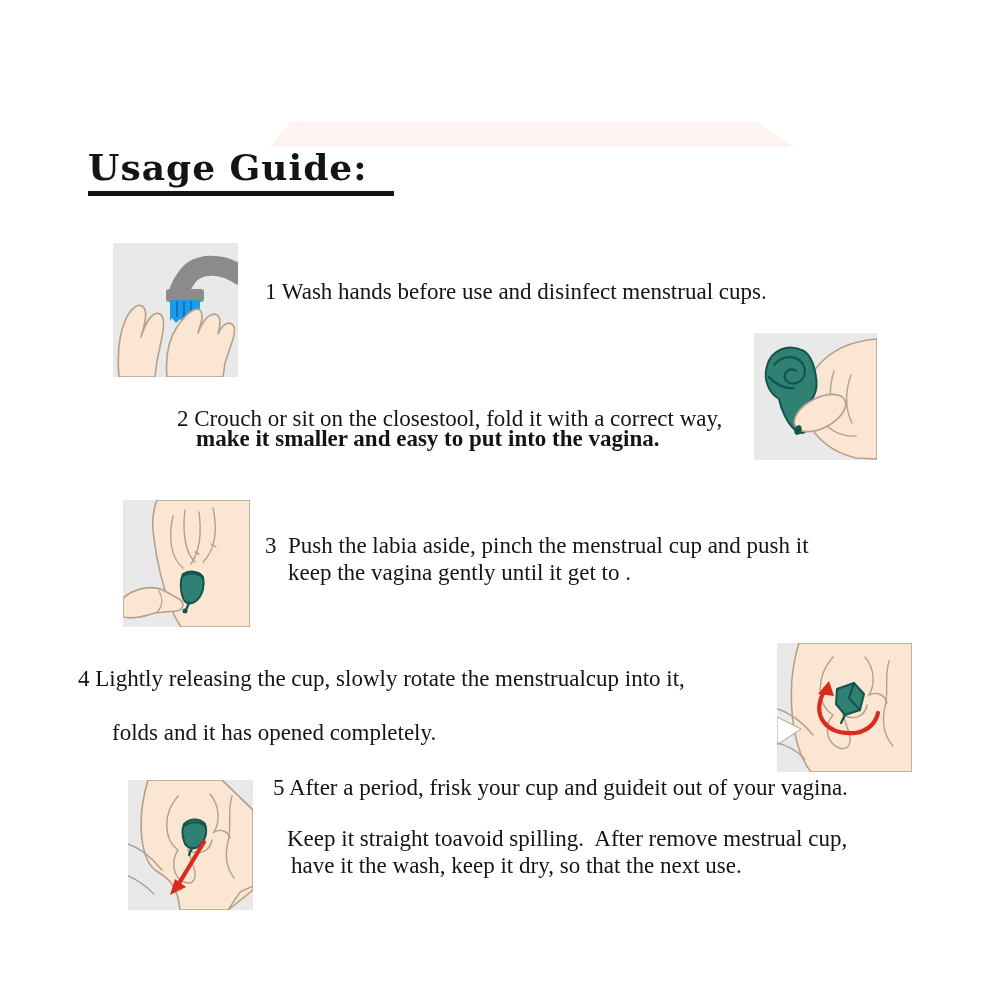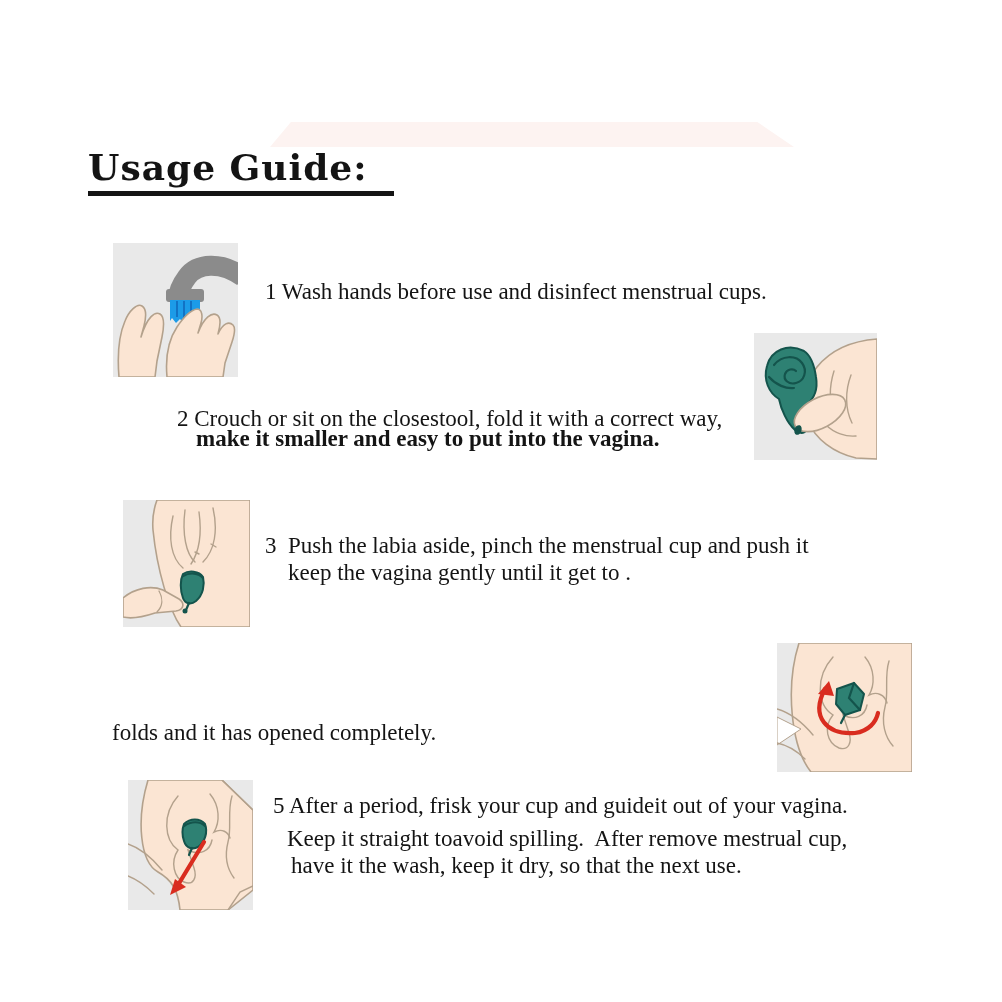--- a/index.html
+++ b/index.html
@@ -97,20 +97,21 @@
       <path class="outline" d="M36,91 C40,98 40,106 34,112"></path>
       <path class="teal" d="M60,74 C66,70 76,71 80,77 C82,85 80,95 73,101 C68,105 62,104 60,98 C57,90 57,80 60,74 Z"></path>
       <path class="teal-line" d="M60,76 C67,72 76,73 80,78"></path>
       <path class="teal-line" d="M66,103 L63,110"></path>
       <circle class="teal-dot" cx="62" cy="111" r="2.5"></circle>
     </svg>
   </div>
   <div class="line" style="left:265px;top:532px;text-align:right;">3  Push the labia aside, pinch the menstrual cup and push it</div>
   <div class="line" style="left:288px;top:559px;">keep the vagina gently until it get to .</div>
 
+  <div class="line" style="left:78px;top:665px;">4 Lightly releasing the cup, slowly rotate the menstrualcup into it,</div>
   <div class="line" style="left:112px;top:719px;">folds and it has opened completely.</div>
   <div class="illus" style="left:777px;top:643px;">
     <svg width="135" height="129" viewBox="0 0 135 129">
       <rect class="panel-bg" width="135" height="129"></rect>
       <path class="skin" d="M22,0 L135,0 L135,129 L34,129 C14,104 8,44 22,0 Z"></path>
       <polygon class="white-wedge" points="0,74 24,86 0,102"></polygon>
       <path class="outline" d="M0,66 C14,70 26,80 36,92"></path>
       <path class="outline" d="M0,100 C10,102 20,108 28,116"></path>
       <path class="outline" d="M56,14 C38,34 40,62 56,72 C46,84 50,100 62,105 C72,108 75,99 72,90 L66,72 C78,78 88,73 90,62"></path>
       <path class="outline" d="M88,14 C98,26 98,42 92,52 C100,48 108,52 110,60"></path>
@@ -134,17 +135,17 @@
       <path class="outline" d="M82,14 C92,26 92,42 86,52 C94,48 100,52 102,58"></path>
       <path class="outline" d="M104,16 C99,32 104,48 100,62 C96,78 100,90 106,98"></path>
       <path class="outline" d="M100,130 L112,112 125,106"></path>
       <path class="teal" d="M56,44 C62,38 72,38 77,44 C80,52 77,62 70,67 C64,70 58,68 56,61 C54,55 54,49 56,44 Z"></path>
       <path class="teal-line" d="M56,46 C63,41 72,41 77,46"></path>
       <path class="teal-line" d="M64,68 L61,75"></path>
       <path class="red-arrow" d="M76,62 L50,105"></path>
       <polygon class="red-head" points="42,115 47,99 58,107"></polygon>
     </svg>
   </div>
-  <div class="line" style="left:273px;top:792px;text-align:center;">5 After a period, frisk your cup and guideit out of your vagina.</div>
+  <div class="line" style="left:273px;top:774px;text-align:center;">5 After a period, frisk your cup and guideit out of your vagina.</div>
   <div class="line" style="left:291px;top:852px;">have it the wash, keep it dry, so that the next use.</div>
   <div class="line" style="left:287px;top:825px;">Keep it straight toavoid spilling.  After remove mestrual cup,</div>
 
 </div>
 
 </body></html>

